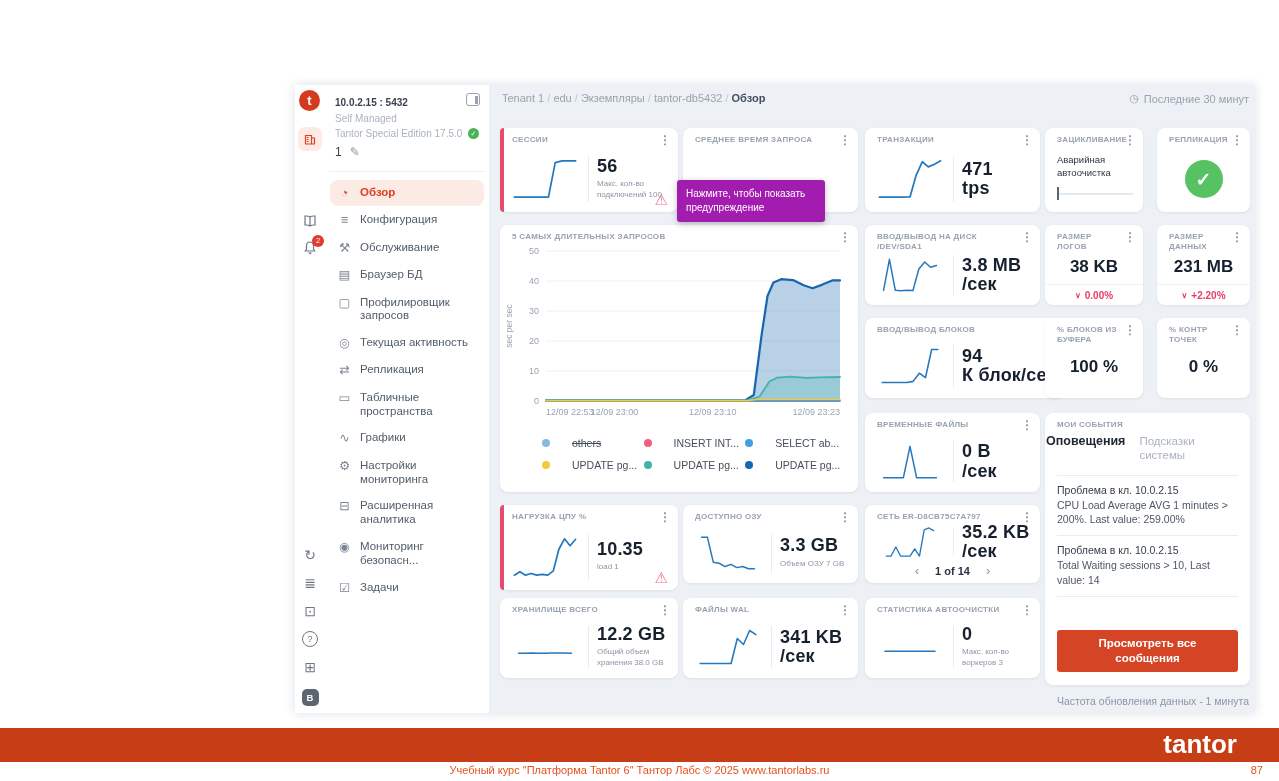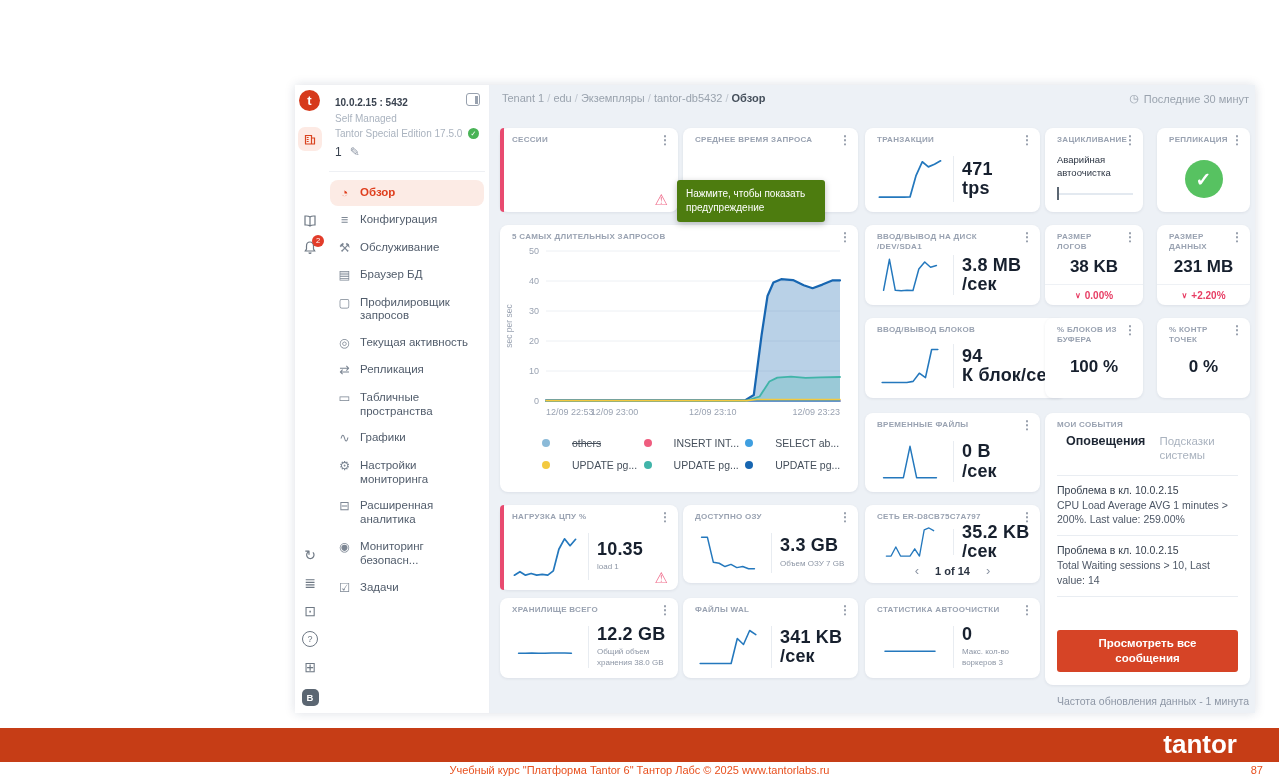--- a/index.html
+++ b/index.html
@@ -71,30 +71,30 @@
 
   
   .chart-svg { position:absolute; top:20px; left:0; width:358px; height:196px; }
   .legend { position:absolute; top:212px; left:42px; width:305px; display:flex; flex-wrap:wrap; row-gap:10px; }
   .lg { width:33.3%; display:flex; align-items:center; gap:22px; font-size:10.5px; color:#454f5b; cursor:pointer; }
   .lg .dot { width:8px; height:8px; border-radius:50%; flex:none; display:inline-block; }
   .lg s, .lg span.lbl { white-space:nowrap; overflow:hidden; }
   .lg s { color:#454f5b; }
 
   
-  .ev-tabs { position:absolute; top:21px; left:21px; right:8px; display:flex; gap:14px; }
+  .ev-tabs { position:absolute; top:21px; left:1px; right:8px; display:flex; gap:14px; }
   .tab-a { font-size:12.5px; font-weight:700; color:#1d2633; cursor:pointer; }
   .tab-i { font-size:11.5px; color:#aab3bf; line-height:1.25; width:70px; cursor:pointer; }
   .alerts { position:absolute; top:62px; left:12px; right:12px; border-top:1px solid #e9edf2; }
   .al { padding:8px 0 9px; border-bottom:1px solid #e9edf2; }
   .al-t { font-size:10.5px; color:#333d4b; margin-bottom:2px; }
   .al-b { font-size:10.5px; color:#4d5766; line-height:1.35; }
   .ev-btn { position:absolute; left:12px; right:12px; bottom:13px; background:#d64426; color:#fff; font-size:11.5px; font-weight:700; text-align:center; padding:6px 10px; border-radius:3px; line-height:1.3; cursor:pointer; }
 
-  .tip { position:absolute; left:187px; top:95px; width:148px; background:#4d7c0f; color:#fff; font-size:10px; line-height:1.4; padding:7px 9px; border-radius:3px; z-index:40; box-shadow:0 2px 6px rgba(0,0,0,.25); }
+  .tip { position:absolute; left:187px; top:95px; width:148px; background:#a21caf; color:#fff; font-size:10px; line-height:1.4; padding:7px 9px; border-radius:3px; z-index:40; box-shadow:0 2px 6px rgba(0,0,0,.25); }
   .refresh-note { position:absolute; right:6px; top:610px; font-size:10.5px; color:#8d96a5; }
 
   
   .fbar { position:absolute; left:0; right:0; top:728px; height:34px; background:#c63d16; }
   .flogo { position:absolute; right:42px; top:729px; color:#fff; font-size:26px; font-weight:800; letter-spacing:0; }
   .ftext { position:absolute; top:764px; left:0; right:0; text-align:center; font-size:11px; color:#e8501e; }
   .fpage { position:absolute; top:764px; right:16px; font-size:11px; color:#e8501e; }
 </style>
 </head>
 <body>
@@ -217,20 +217,30 @@
         <span class="bc sep">Tenant 1</span><span class="bc sep">edu</span><span class="bc sep">Экземпляры</span><span class="bc sep">tantor-db5432</span><span class="bc last">Обзор</span>
       </div>
       <div class="timei">
           <span>◷</span>
           <span>Последние 30 минут</span>
         </div>
 
       <div class="card redline" style="left:10px;top:43px;width:178px;height:84px">
         <div class="ct">СЕССИИ</div>
         <div class="kebab">⋮</div>
+        <div class="cb">
+            <svg class="spark" viewBox="0 0 72 46">
+              <polyline points="4.0,42.0 11.1,42.0 18.2,42.0 25.3,42.0 32.4,42.0 39.6,42.0 46.7,5.9 53.8,4.0 60.9,4.0 68.0,4.0" fill="none" stroke="#2478bd" stroke-width="1.8" stroke-linejoin="round" stroke-linecap="round"></polyline>
+            </svg>
+            <div class="vd"></div>
+          <div class="vw">
+              <div class="val">56</div>
+              <div class="sub">Макс. кол-во подключений 100</div>
+            </div>
+          </div>
         <span class="warn">⚠</span>
       </div>
       <div class="card" style="left:193px;top:43px;width:175px;height:84px">
         <div class="ct">СРЕДНЕЕ ВРЕМЯ ЗАПРОСА</div>
         <div class="kebab">⋮</div>
       </div>
       <div class="card" style="left:375px;top:43px;width:175px;height:84px">
         <div class="ct">ТРАНЗАКЦИИ</div>
         <div class="kebab">⋮</div>
         <div class="cb">

